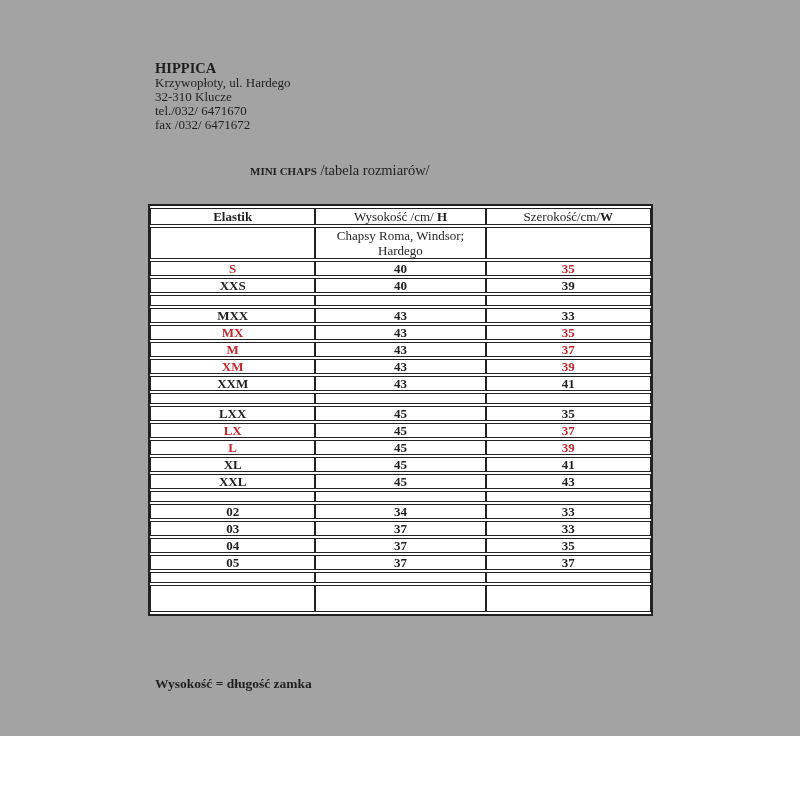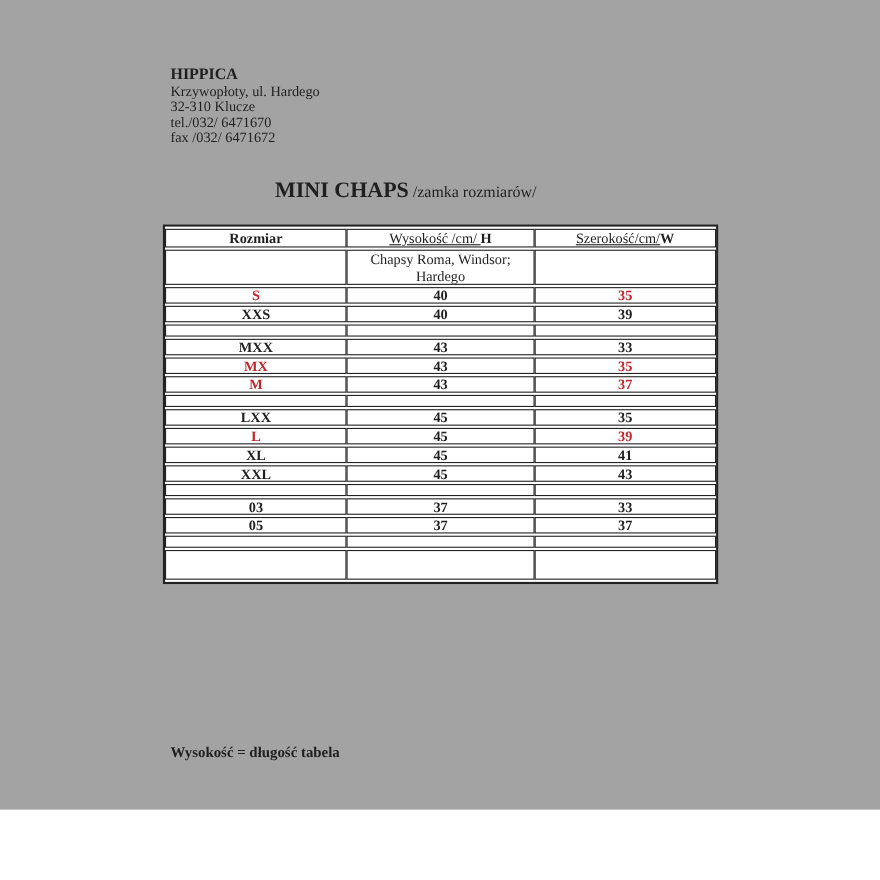--- a/index.html
+++ b/index.html
@@ -8,70 +8,70 @@
     --line:#222222;
   }
   html,body{margin:0;padding:0;background:#ffffff;}
   body{width:800px;height:800px;font-family:"Liberation Serif",serif;color:var(--ink);}
   .page{position:relative;width:800px;height:736px;background:#a3a3a3;overflow:hidden;}
 
   .company{position:absolute;left:155px;top:60px;font-size:13px;line-height:14px;}
   .company-name{font-weight:bold;font-size:14.5px;line-height:16px;}
 
   .doc-title{position:absolute;left:250px;top:162px;font-size:14.5px;white-space:pre;}
-  .title-main{font-weight:bold;font-size:20px;font-family:Liberation Serif, serif;}
+  .title-main{font-weight:bold;font-size:11px;font-family:Liberation Serif, serif;}
 
   table.size-table{
     position:absolute;left:148px;top:204px;width:505px;
     border:2px solid var(--line);
     border-collapse:separate;border-spacing:0 2px;
     table-layout:fixed;font-size:13px;background:#ffffff;
   }
   table.size-table col.c1{width:33%;}
   table.size-table col.c2{width:34%;}
   table.size-table col.c3{width:33%;}
   table.size-table td{
     border:1px solid var(--line);
     text-align:center;vertical-align:middle;
     padding:0 2px;height:13px;line-height:13px;
     font-weight:bold;overflow:hidden;white-space:pre;
   }
   tr.head-row td{height:15px;line-height:15px;}
-  tr.head-row .reg{font-weight:normal;text-decoration:underline;}
+  tr.head-row .reg{font-weight:normal;}
   tr.sub-row td{font-weight:normal;height:30px;line-height:15px;text-align:center;}
   tr.spacer-row td{height:9px;}
   tr.tall-row td{height:25px;}
   td.red{color:var(--red);}
 
   .footer-note{position:absolute;left:155px;top:676px;font-size:13.5px;font-weight:bold;}
 </style>
 </head>
 <body>
 
 <div class="page">
 
   <div class="company">
     <div class="company-name">HIPPICA</div>
     <div>Krzywopłoty, ul. Hardego</div>
     <div>32-310 Klucze</div>
     <div>tel./032/ 6471670</div>
     <div>fax /032/ 6471672</div>
   </div>
 
-  <div class="doc-title"><span class="title-main">MINI CHAPS</span><span> /zamka rozmiarów/</span></div>
+  <div class="doc-title"><span class="title-main">MINI CHAPS</span><span> /tabela rozmiarów/</span></div>
 
   <table class="size-table">
     <colgroup>
         <col class="c1">
         <col class="c2">
         <col class="c3">
       </colgroup>
     <tbody id="size-table-body">
       <tr class="head-row">
-        <td>Rozmiar</td>
+        <td>Elastik</td>
         <td><span class="reg">Wysokość /cm/ </span><span>H</span></td>
         <td><span class="reg">Szerokość/cm/</span><span>W</span></td>
       </tr>
       <tr class="sub-row">
         <td></td>
         <td><span>Chapsy Roma, Windsor;</span><br><span>Hardego</span></td>
         <td></td>
       </tr>
         <tr class="data-row">
           <td class="red">S</td>
@@ -96,29 +96,44 @@
         <tr class="data-row">
           <td class="red">MX</td>
           <td>43</td>
           <td class="red">35</td>
         </tr>
         <tr class="data-row">
           <td class="red">M</td>
           <td>43</td>
           <td class="red">37</td>
         </tr>
+        <tr class="data-row">
+          <td class="red">XM</td>
+          <td>43</td>
+          <td class="red">39</td>
+        </tr>
+        <tr class="data-row">
+          <td>XXM</td>
+          <td>43</td>
+          <td>41</td>
+        </tr>
         <tr class="spacer-row">
           <td></td>
           <td></td>
           <td></td>
         </tr>
         <tr class="data-row">
           <td>LXX</td>
           <td>45</td>
           <td>35</td>
+        </tr>
+        <tr class="data-row">
+          <td class="red">LX</td>
+          <td>45</td>
+          <td class="red">37</td>
         </tr>
         <tr class="data-row">
           <td class="red">L</td>
           <td>45</td>
           <td class="red">39</td>
         </tr>
         <tr class="data-row">
           <td>XL</td>
           <td>45</td>
           <td>41</td>
@@ -127,37 +142,47 @@
           <td>XXL</td>
           <td>45</td>
           <td>43</td>
         </tr>
         <tr class="spacer-row">
           <td></td>
           <td></td>
           <td></td>
         </tr>
         <tr class="data-row">
+          <td>02</td>
+          <td>34</td>
+          <td>33</td>
+        </tr>
+        <tr class="data-row">
           <td>03</td>
           <td>37</td>
           <td>33</td>
+        </tr>
+        <tr class="data-row">
+          <td>04</td>
+          <td>37</td>
+          <td>35</td>
         </tr>
         <tr class="data-row">
           <td>05</td>
           <td>37</td>
           <td>37</td>
         </tr>
         <tr class="spacer-row">
           <td></td>
           <td></td>
           <td></td>
         </tr>
         <tr class="spacer-row tall-row">
           <td></td>
           <td></td>
           <td></td>
         </tr>
       </tbody>
   </table>
 
-  <div class="footer-note">Wysokość = długość tabela</div>
+  <div class="footer-note">Wysokość = długość zamka</div>
 
 </div>
 
 </body></html>

